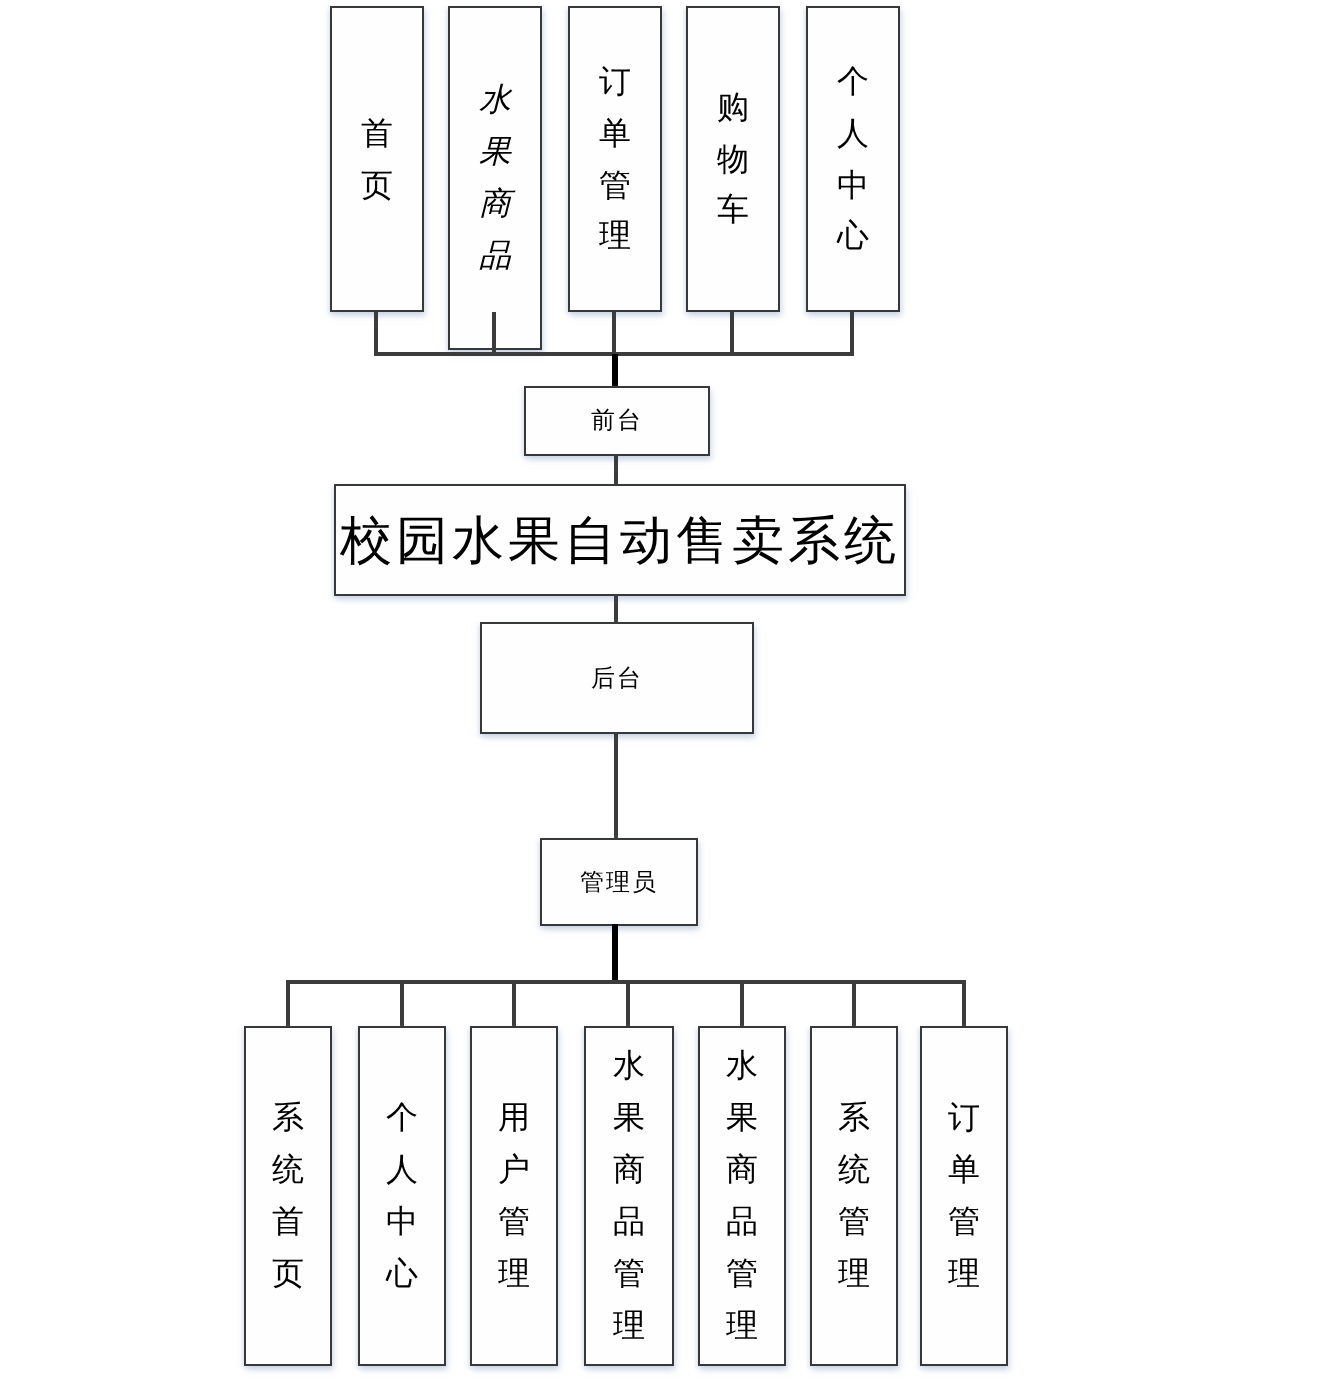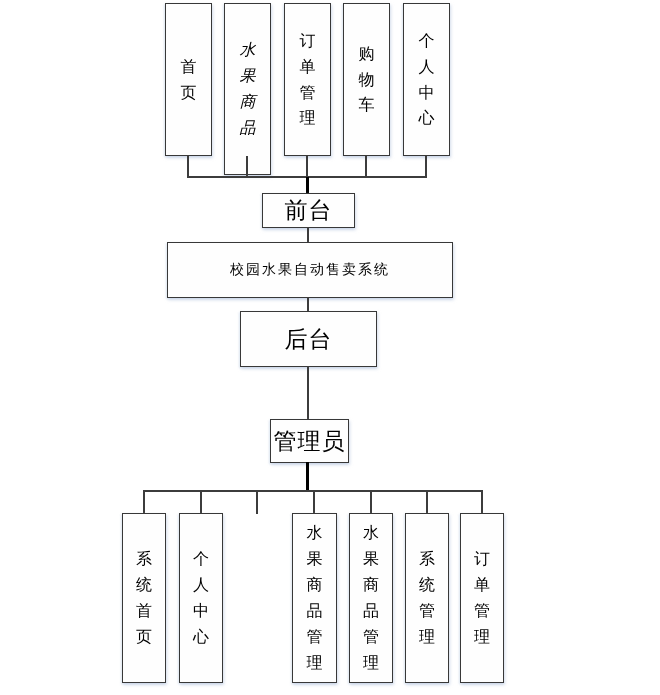--- a/index.html
+++ b/index.html
@@ -22,22 +22,22 @@
     justify-content: center;
     box-shadow: 1px 2px 3px rgba(176,193,221,0.55), -1px 1px 2px rgba(190,205,228,0.40);
   }
   .vtext {
     width: 1em;
     word-break: break-all;
     line-height: 1.62;
     text-align: center;
     font-size: 16px;
   }
-  .hlabel { font-size: 23px; letter-spacing: 1px; white-space: nowrap; }
-  .title-label { font-size: 14px; letter-spacing: 2px; white-space: nowrap; }
+  .hlabel { font-size: 12px; letter-spacing: 1px; white-space: nowrap; }
+  .title-label { font-size: 26px; letter-spacing: 2px; white-space: nowrap; }
   .line { position: absolute; background: #3c3c3c; }
   .line.thick { background: #000000; }
 </style>
 </head>
 <body>
 
 <div id="stage">
 
   <div class="box" style="left:165px; top:3px; width:47px; height:153px;">
     <span class="vtext">首页</span>
@@ -98,20 +98,23 @@
   <div class="line" style="left:370px; top:491px; width:2px; height:23px;"></div>
   <div class="line" style="left:426px; top:491px; width:2px; height:23px;"></div>
   <div class="line" style="left:481px; top:491px; width:2px; height:23px;"></div>
 
   <div class="box" style="left:122px; top:513px; width:44px; height:170px;align-items:center;">
     <span class="vtext">系统首页</span>
   </div>
   <div class="box" style="left:179px; top:513px; width:44px; height:170px;">
     <span class="vtext">个人中心</span>
   </div>
+  <div class="box" style="left:235px; top:513px; width:44px; height:170px;">
+    <span class="vtext">用户管理</span>
+  </div>
   <div class="box" style="left:292px; top:513px; width:45px; height:170px;">
     <span class="vtext">水果商品管理</span>
   </div>
   <div class="box" style="left:349px; top:513px; width:44px; height:170px;">
     <span class="vtext">水果商品管理</span>
   </div>
   <div class="box" style="left:460px; top:513px; width:44px; height:170px;">
     <span class="vtext">订单管理</span>
   </div>
   <div class="box" style="left:405px; top:513px; width:44px; height:170px;">

